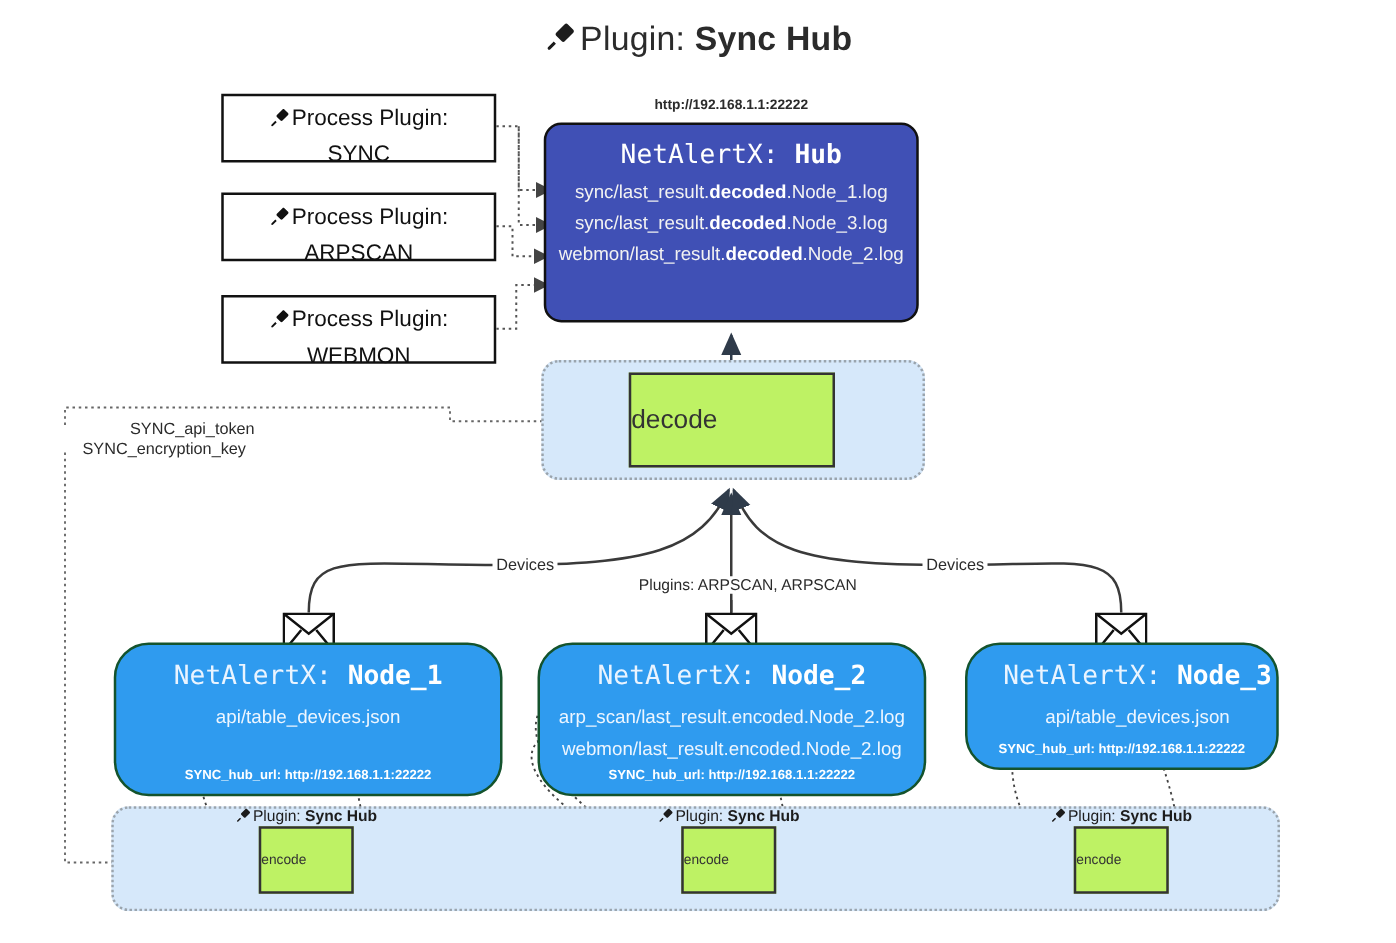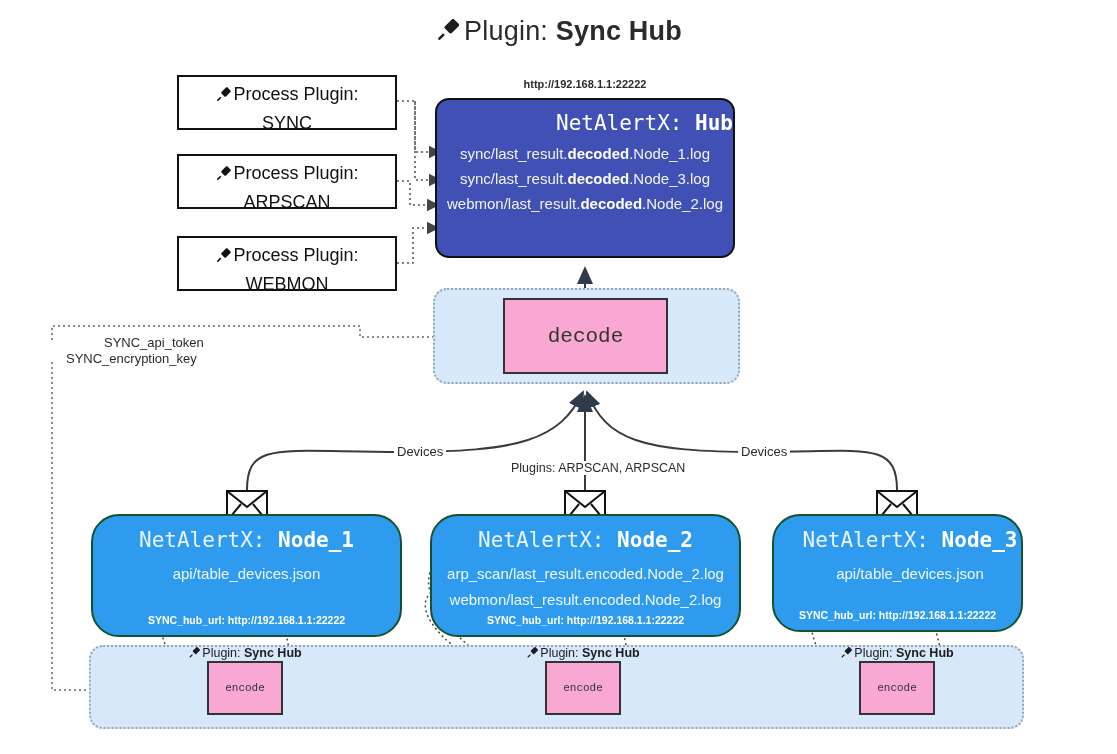--- a/index.html
+++ b/index.html
@@ -74,21 +74,21 @@
   }
   .hub-box {
     position: absolute;
     box-sizing: border-box;
     background: #4050b5;
     border: 2px solid #111;
     border-radius: 14px;
     color: #ffffff;
   }
   .hub-title {
-    text-align: right;
+    text-align: center;
     font-family: "DejaVu Sans Mono", "Liberation Mono", monospace;
     font-size: 21px;
     margin-top: 11px;
     white-space: nowrap;
   }
   .hub-title .b { font-weight: 700; }
   .hub-logs {
     margin-top: 7px;
   }
   .hub-log {
@@ -106,26 +106,26 @@
     box-sizing: border-box;
     background: #d6e8fa;
     border: 2px dotted #9aa4ad;
     border-radius: 14px;
   }
 
   
   .plain-box {
     position: absolute;
     box-sizing: border-box;
-    background: #f9a8d4;
+    background: #bef264;
     border: 2px solid #333;
     display: flex;
     align-items: center;
-    justify-content: center;
-    font-family: Liberation Mono, monospace;
+    justify-content: flex-start;
+    font-family: Liberation Sans, sans-serif;
     color: #333;
   }
   .decode-box { font-size: 21px; }
   .encode-box { font-size: 11px; }
 
   .enc-label {
     position: absolute;
     font-size: 12.5px;
     color: #1c1c1c;
     white-space: nowrap;
@@ -384,21 +384,21 @@
     <div class="node-title">
       <span>NetAlertX: </span><span class="b">Node_2</span>
     </div>
     <div class="node-lines">
       <div class="node-line">arp_scan/last_result.encoded.Node_2.log</div>
       <div class="node-line">webmon/last_result.encoded.Node_2.log</div>
     </div>
     <div class="node-foot">SYNC_hub_url: http://192.168.1.1:22222</div>
   </div>
 
-  <div class="node-box" style="left:772px; top:514px; width:251px; height:118px;padding-left:25px;">
+  <div class="node-box" style="left:772px; top:514px; width:251px; height:102px;padding-left:25px;">
     <div class="node-title">
       <span>NetAlertX: </span><span class="b">Node_3</span>
     </div>
     <div class="node-lines">
       <div class="node-line">api/table_devices.json</div>
     </div>
     <div class="node-foot">SYNC_hub_url: http://192.168.1.1:22222</div>
   </div>
 
   <div class="lt-container" style="left:89px; top:645px; width:935px; height:84px;"></div>

